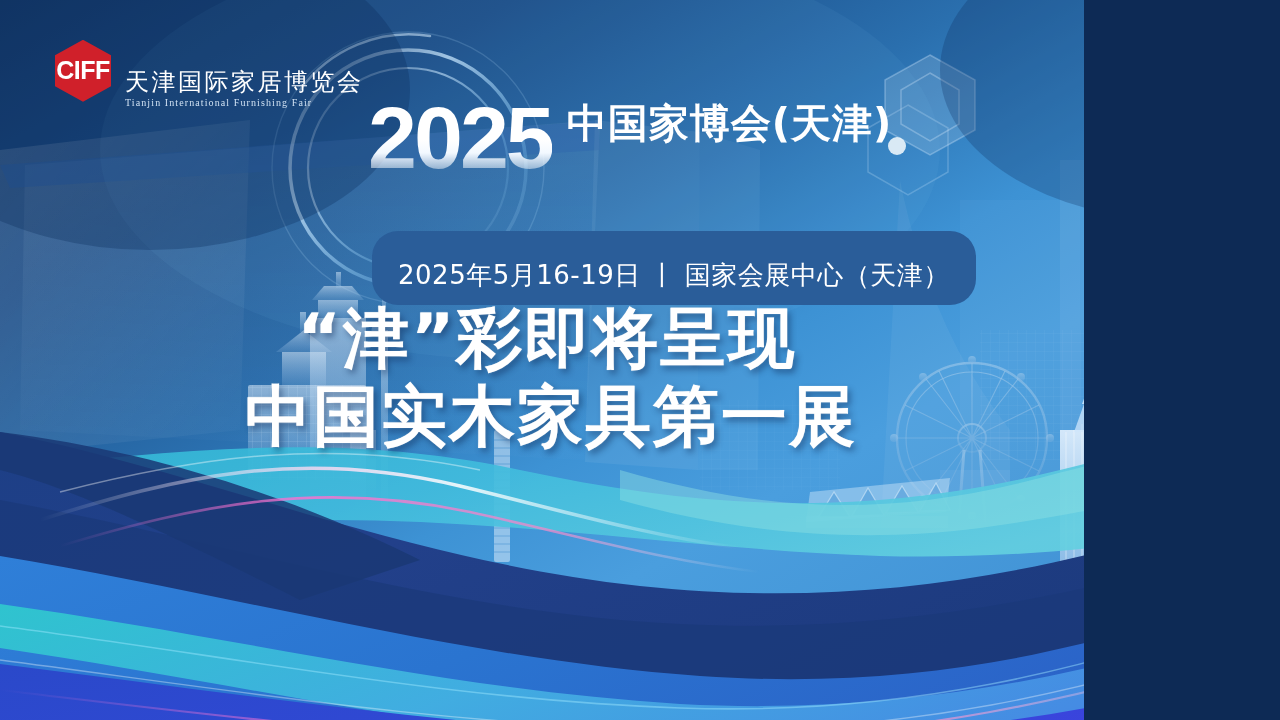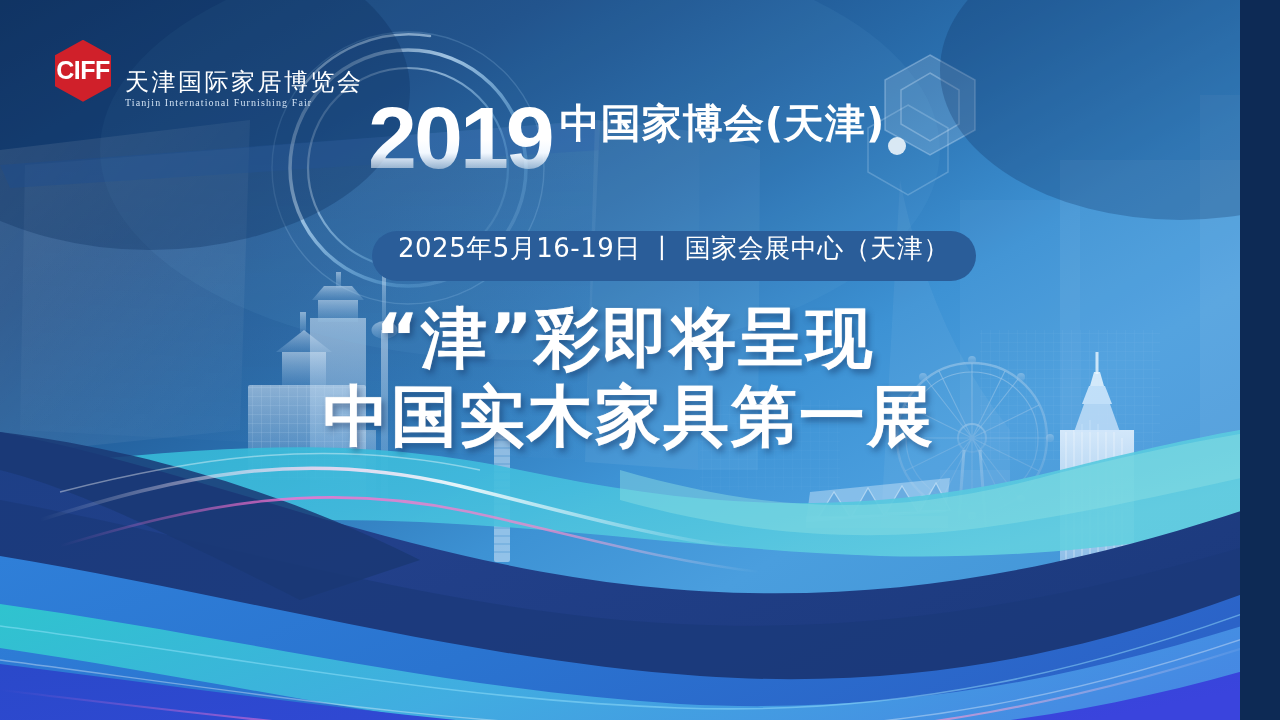--- a/index.html
+++ b/index.html
@@ -2,21 +2,21 @@
 <html><head>
 <meta charset="utf-8">
 <style>
   html, body {
     margin: 0;
     padding: 0;
     background: #0d2a55;
   }
   #banner {
     position: relative;
-    width: 1240px;
+    width: 1084px;
     height: 720px;
     overflow: hidden;
     font-family: "Liberation Sans", "DejaVu Sans", sans-serif;
     background: linear-gradient(150deg, #143868 0%, #1b4c86 22%, #2a6fae 42%, #3d92d4 58%, #4a9ede 70%, #3f8fd2 100%);
   }
   .svg-layer { position: absolute; inset: 0; width: 1280px; height: 720px; display: block; }
 
   
   #logo {
     position: absolute;
@@ -86,30 +86,31 @@
     flex-direction: column;
     gap: 6px;
   }
   .title-cn {
     color: #ffffff;
     font-size: 40px;
     font-weight: bold;
     line-height: 1.06;
     letter-spacing: 1px;
     font-family: "DejaVu Sans", sans-serif;
+    margin-left: 7px;
   }
 
   
   #date-pill {
     position: absolute;
     left: 372px; top: 231px;
     height: 50px;
-    padding: 0 26px;
+    padding: 12px 26px;
     display: flex;
-    align-items: flex-start;
+    align-items: flex-end;
     border-radius: 26px;
     background: #2a5d99;
     z-index: 40;
   }
   #date-pill .pill-text {
     color: #ffffff;
     font-size: 26px;
     letter-spacing: 0.5px;
     font-family: "DejaVu Sans", sans-serif;
     white-space: nowrap;
@@ -375,21 +376,21 @@
       <div class="hex"></div>
       <span class="hex-text">CIFF</span>
     </div>
     <div class="logo-text">
       <span class="logo-cn">天津国际家居博览会</span>
       <span class="logo-en">Tianjin International Furnishing Fair</span>
     </div>
   </div>
 
   <div id="title-row">
-    <div id="year">2019</div>
+    <div id="year">2025</div>
     <div id="title-lines">
       <span class="title-cn">中国家博会(天津)</span>
     </div>
   </div>
 
   <div id="date-pill">
     <span class="pill-text">2025年5月16-19日 丨 国家会展中心（天津）</span>
   </div>
 
   <div id="headline">

